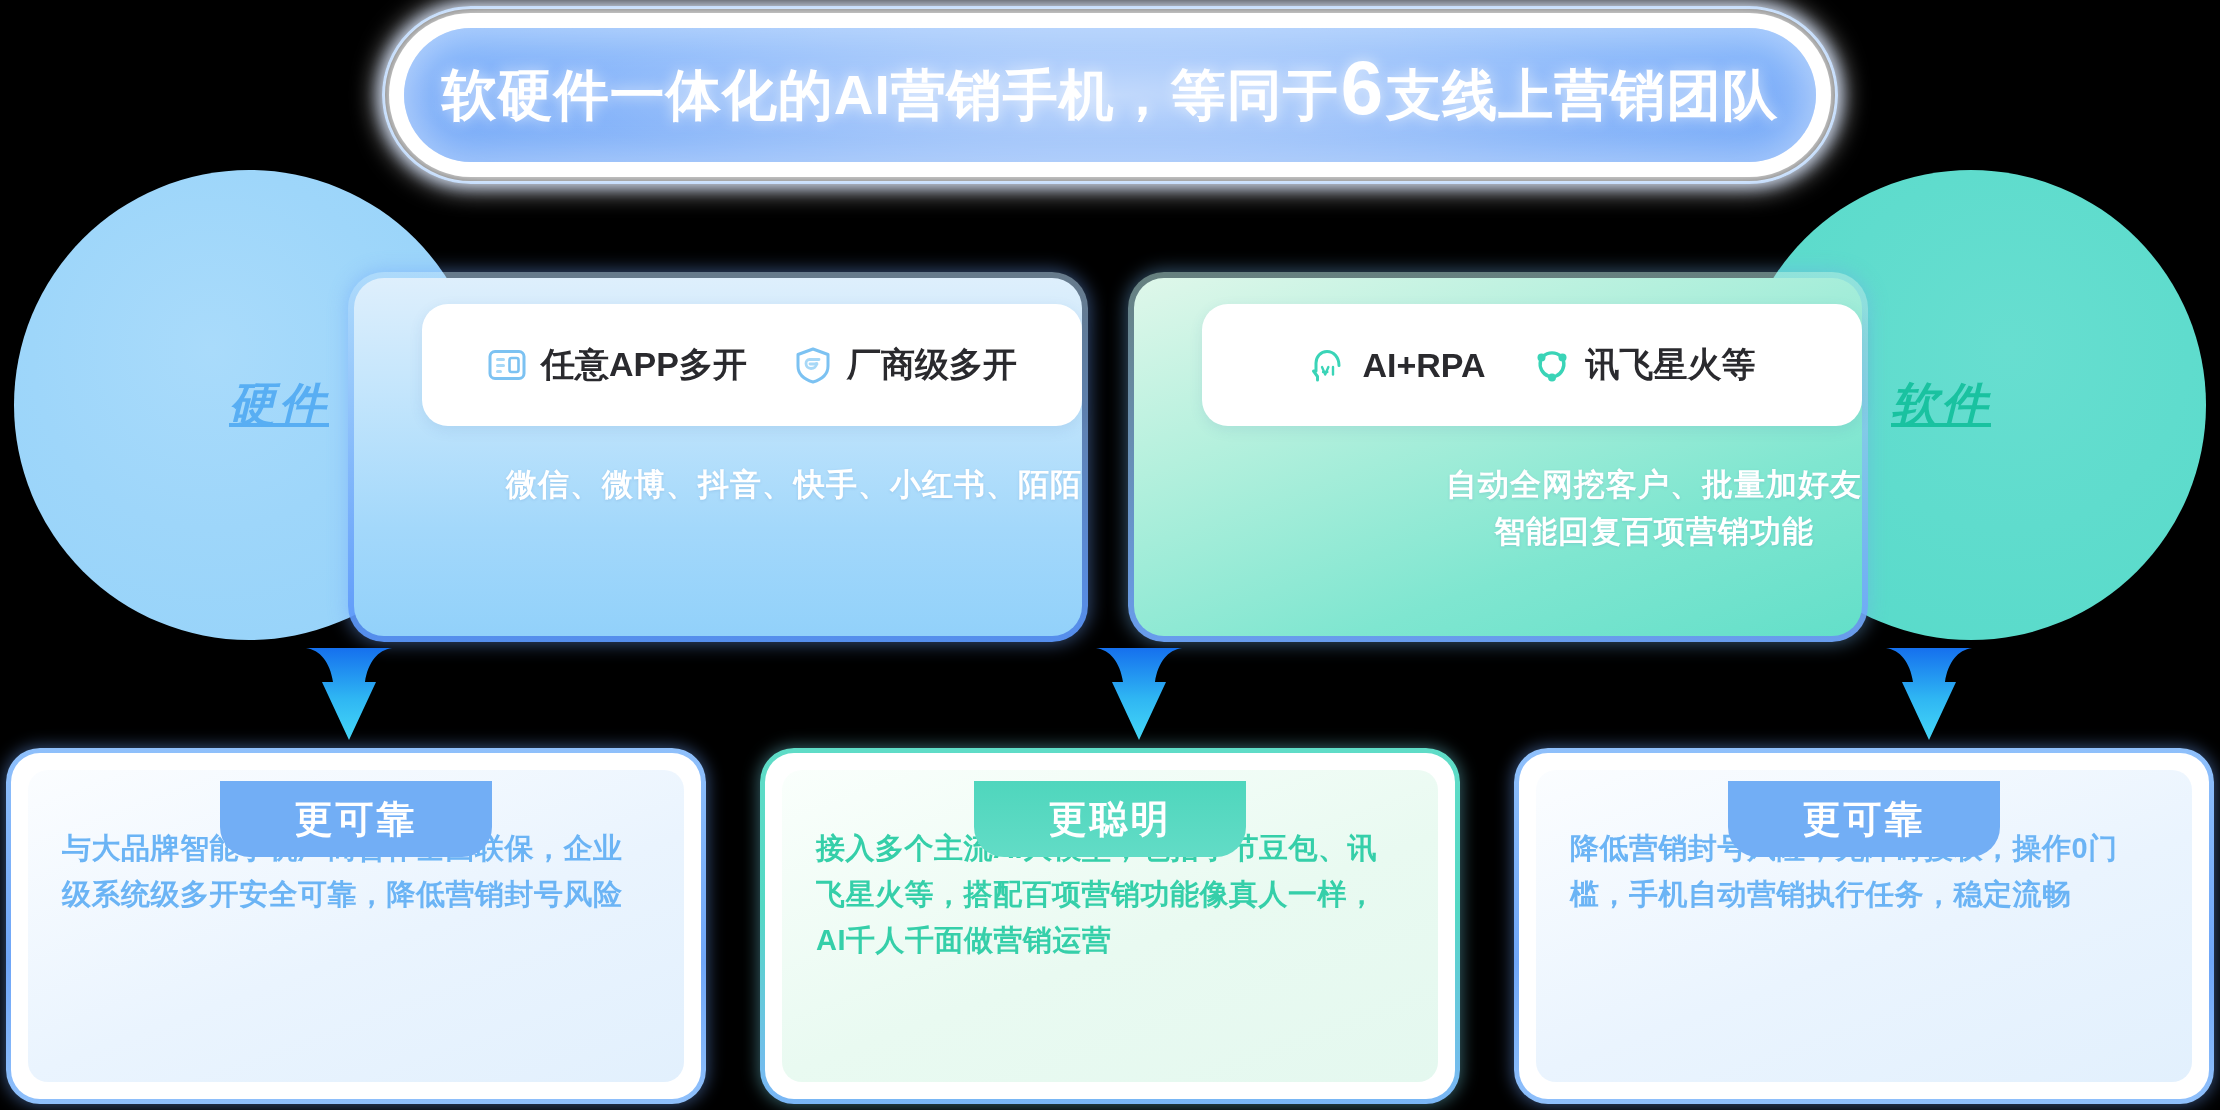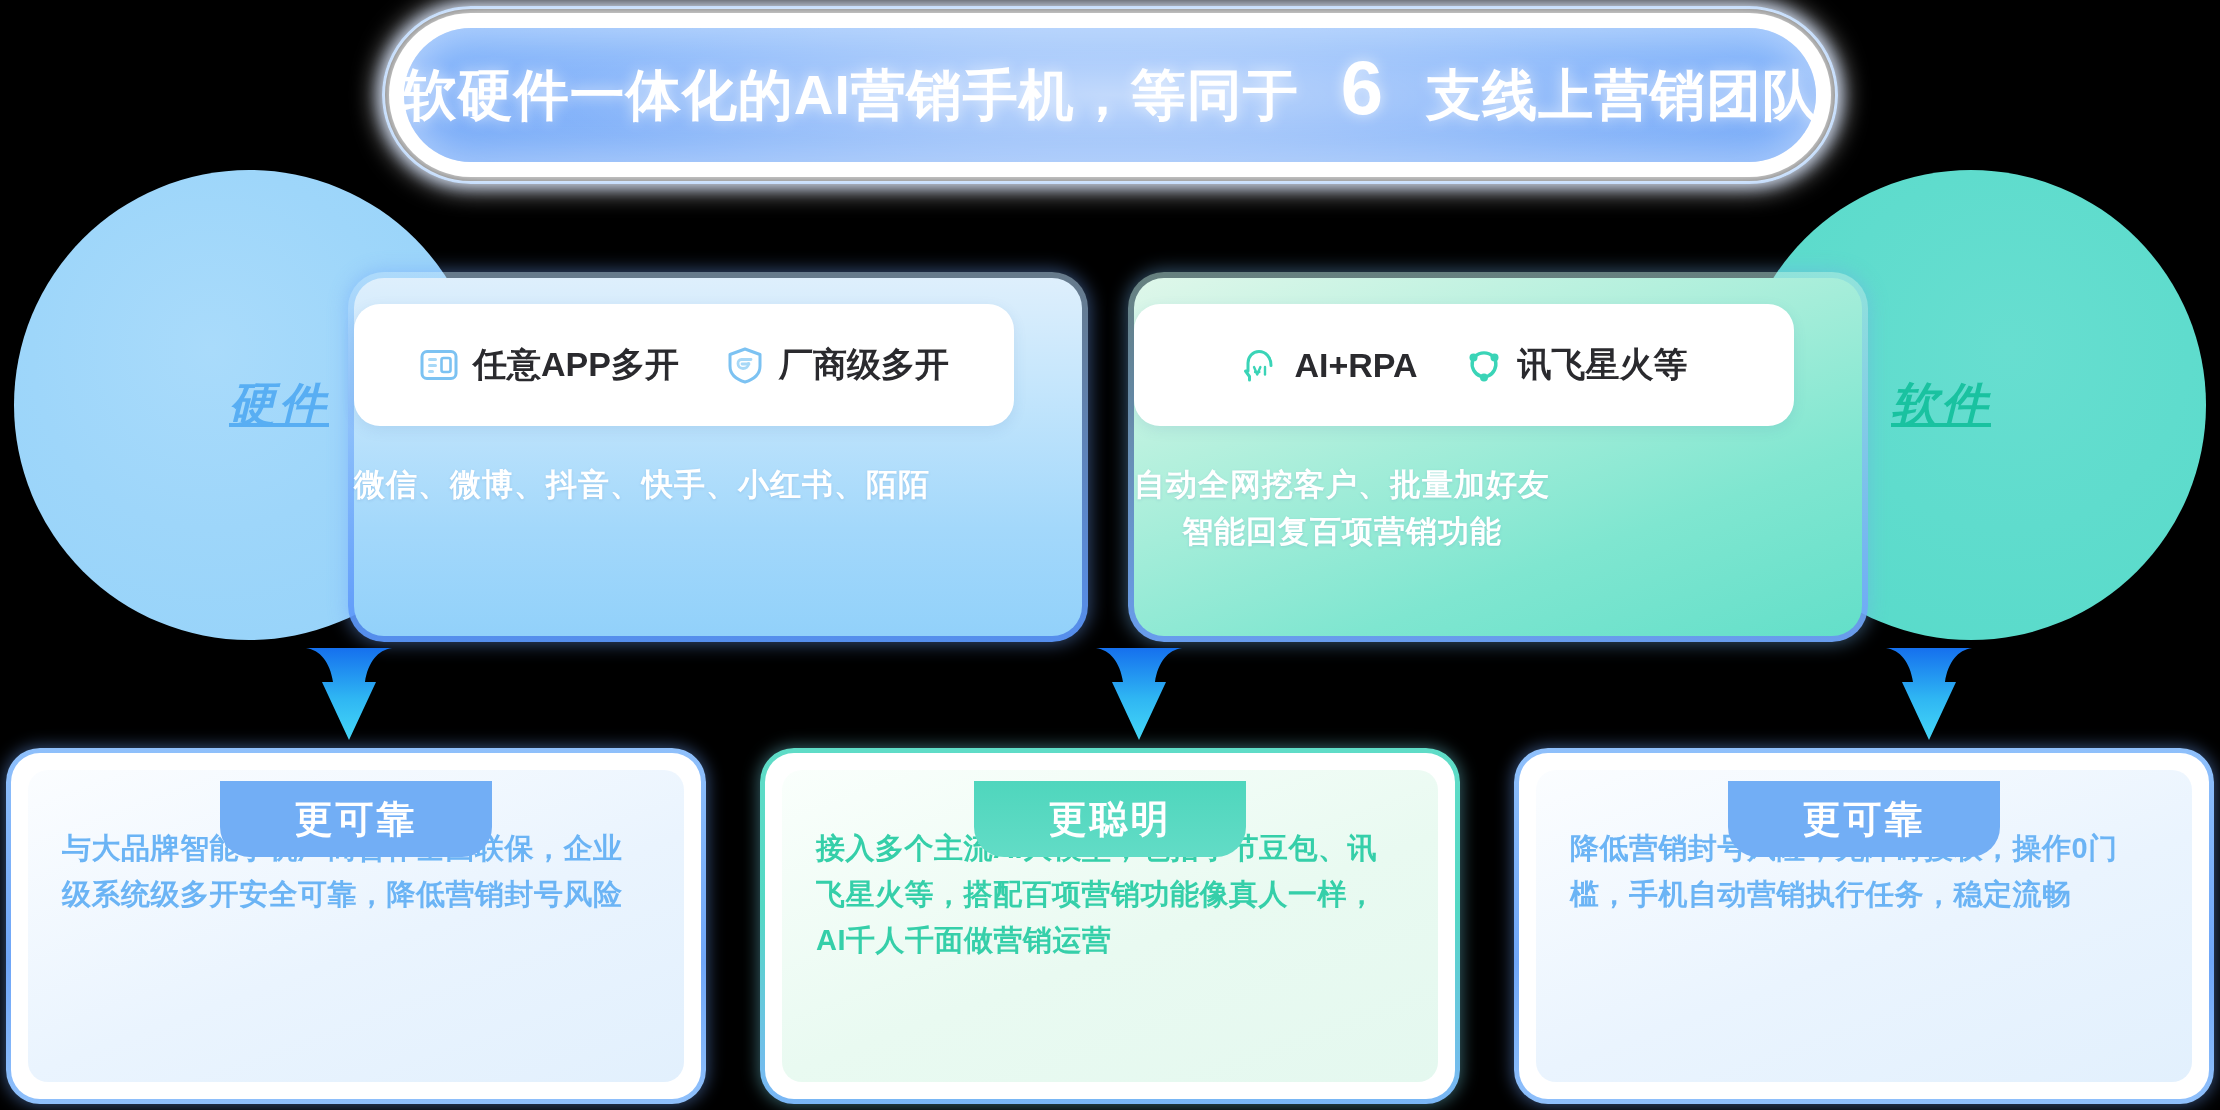--- a/index.html
+++ b/index.html
@@ -79,21 +79,20 @@
   }
   #title-text {
     color: #ffffff;
     font-size: 55px;
     font-weight: bold;
     letter-spacing: 1px;
     white-space: nowrap;
     text-shadow: 0 0 14px rgba(255,255,255,.65);
     display: flex;
     align-items: baseline;
-    gap: 40px;
   }
   #title-big-num {
     font-size: 76px;
     font-weight: bold;
     line-height: .8;
     margin: 0 2px;
   }
 
   
   .feature-card-outer {
@@ -111,21 +110,21 @@
   #feature-right-outer {
     left: 1128px;
     background: linear-gradient(180deg, rgba(186,233,230,.55) 0%, rgba(110,165,250,.95) 100%);
     box-shadow: 0 0 18px 2px rgba(110,175,230,.45);
   }
   .feature-card {
     width: 100%; height: 100%;
     border-radius: 30px;
     display: flex;
     flex-direction: column;
-    align-items: flex-start;
+    align-items: flex-end;
   }
   #feature-left {
     background: linear-gradient(180deg, #deeffc 0%, #c5e6fc 30%, #a3d8fb 70%, #92d1fa 100%);
   }
   #feature-right {
     background: linear-gradient(160deg, #dff7ea 0%, #b4f0dd 32%, #7fe6d0 70%, #63dfc9 100%);
   }
   .pill {
     margin-top: 26px;
     width: 660px;

